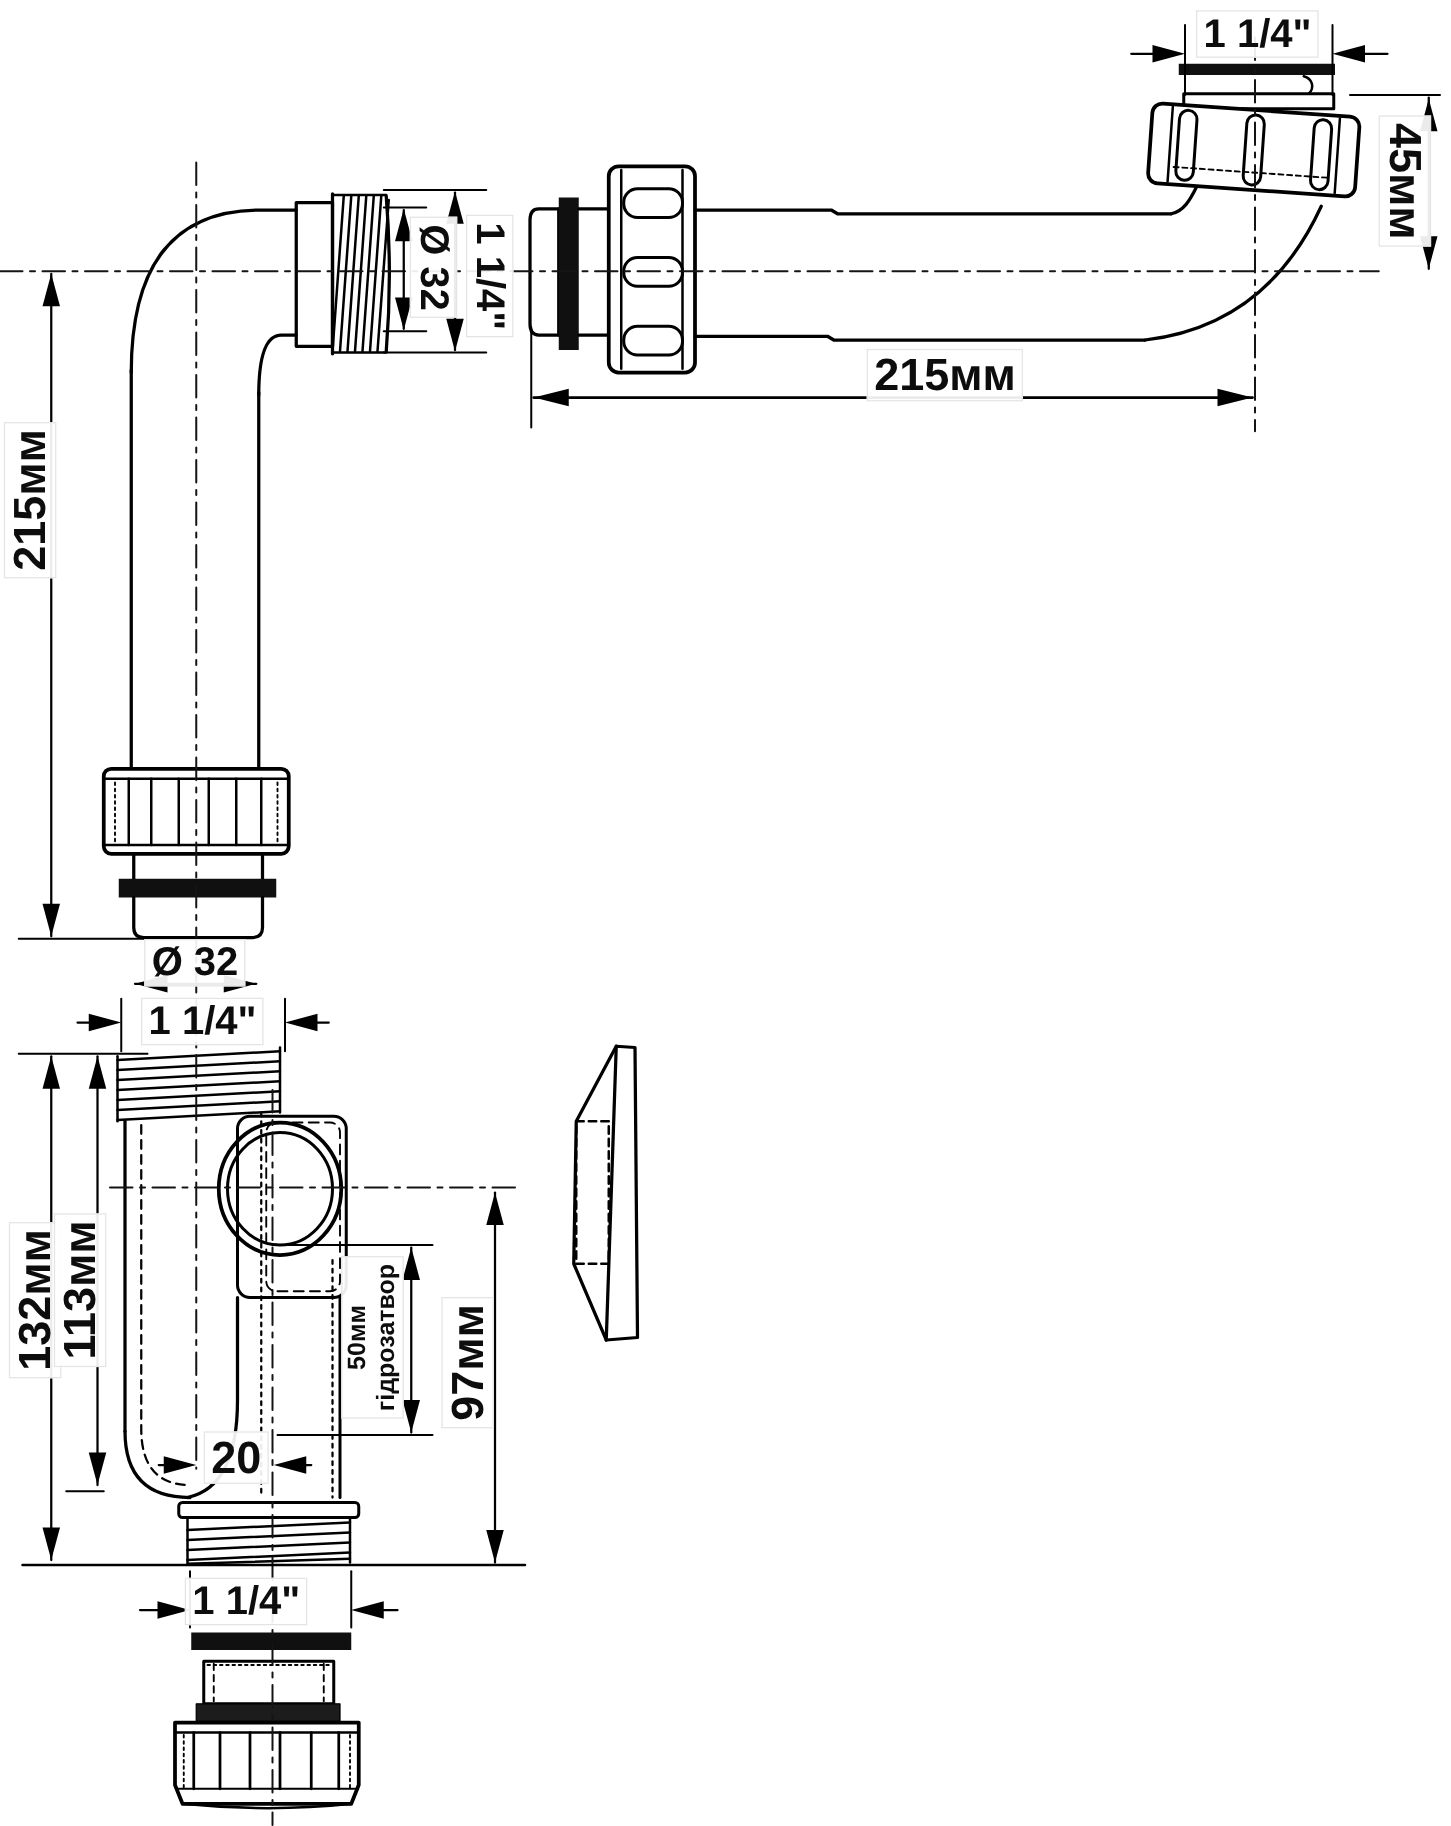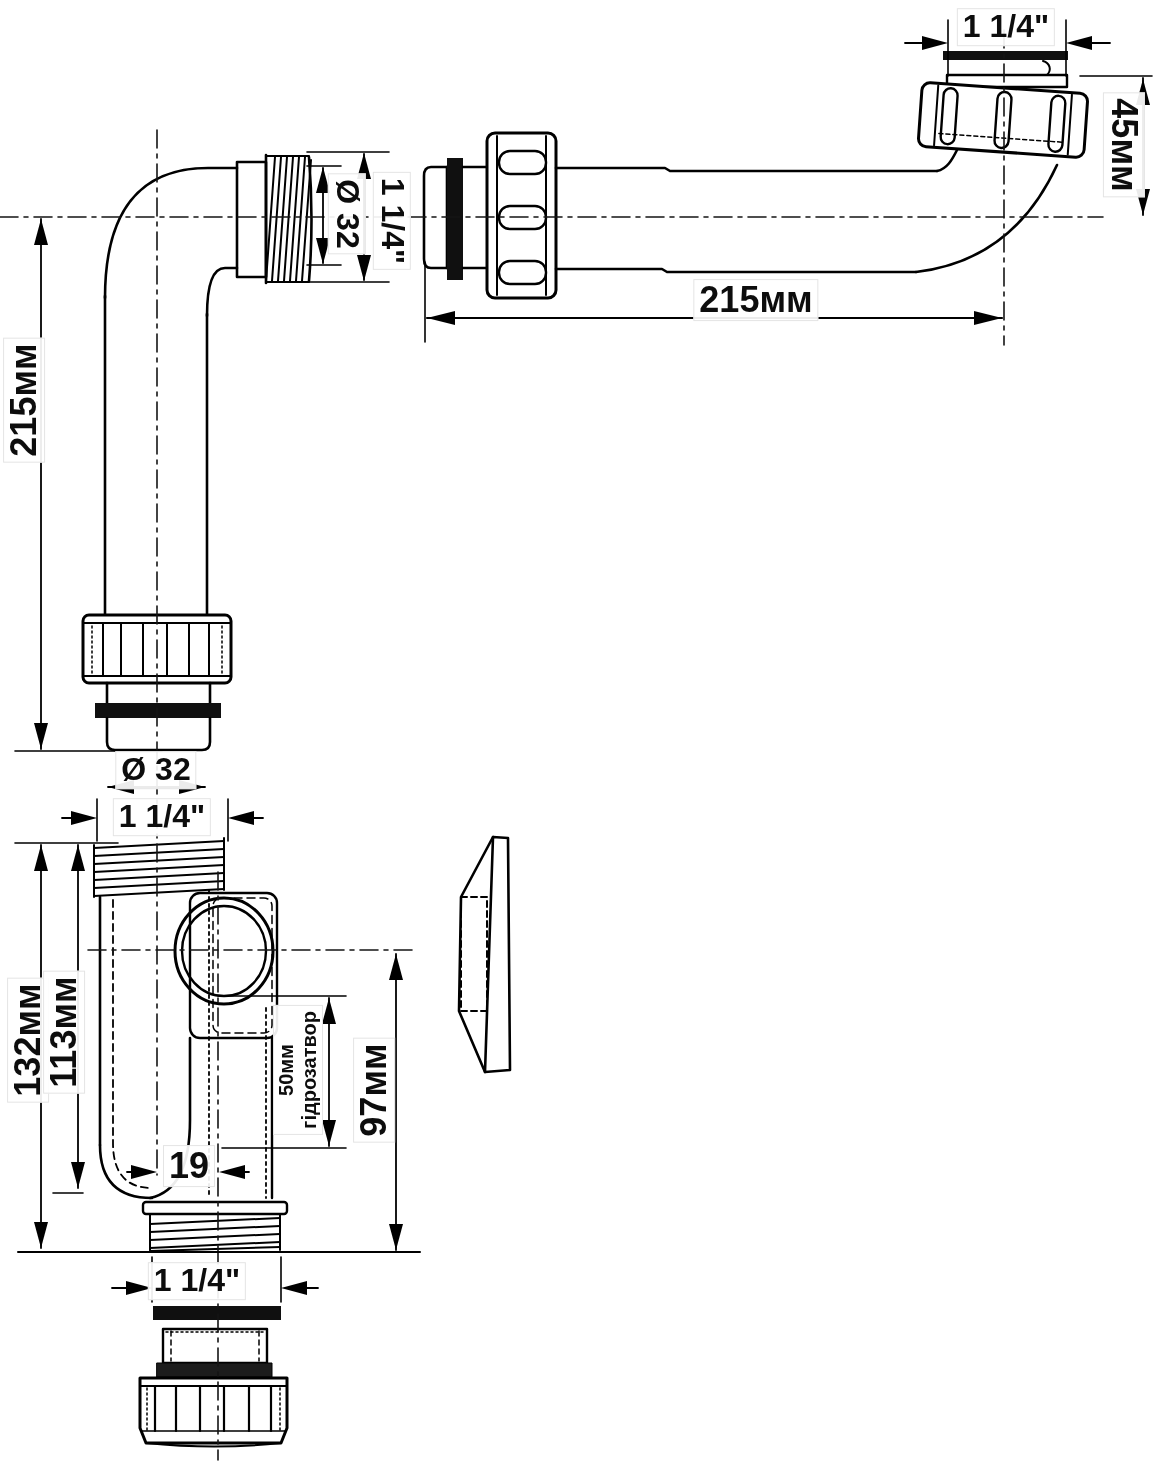--- a/index.html
+++ b/index.html
@@ -301,16 +301,16 @@
 <div class="lbl lg rot-ccw" style="left:24px;top:400px">215мм</div>
 <div class="lbl md" style="left:156px;top:770px">Ø 32</div>
 <div class="lbl md" style="left:162px;top:817px">1 1/4"</div>
 <div class="lbl lg rot-ccw" style="left:28px;top:1040px">132мм</div>
 <div class="lbl lg rot-ccw" style="left:64px;top:1032px">113мм</div>
 <div class="lbl sm rot-ccw" style="left:298px;top:1070px">
   <span>50мм</span>
   <span>гідрозатвор</span>
 </div>
 <div class="lbl lg rot-ccw" style="left:374px;top:1090px">97мм</div>
-<div class="lbl lg" style="left:189px;top:1166px">19</div>
+<div class="lbl lg" style="left:189px;top:1166px">20</div>
 <div class="lbl md" style="left:197px;top:1281px">1 1/4"</div>
 
 </div>
 
 </body></html>

